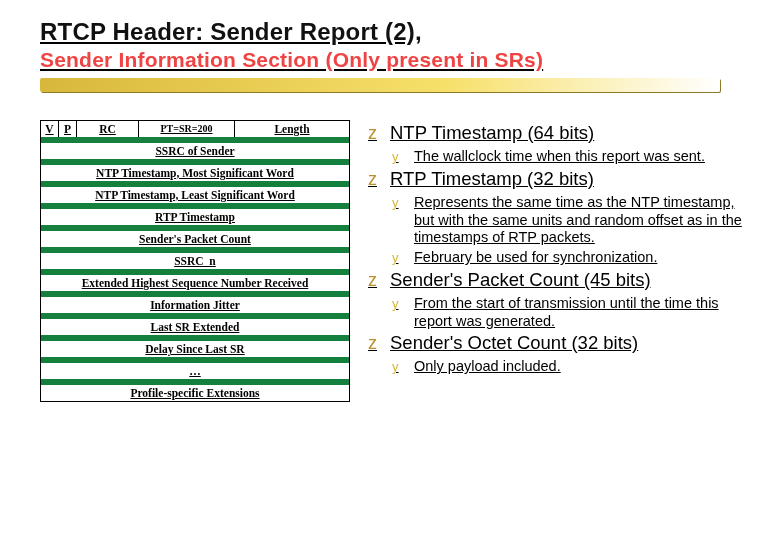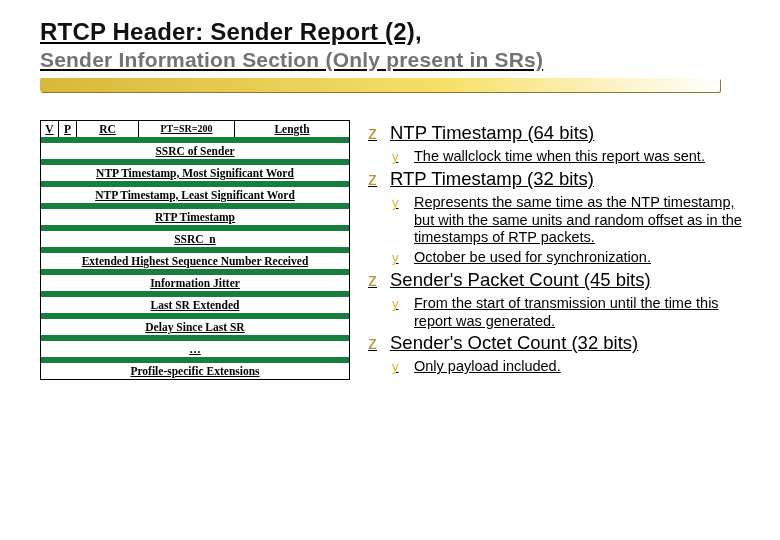--- a/index.html
+++ b/index.html
@@ -1,20 +1,20 @@
 <!DOCTYPE html>
 <html><head>
 <meta charset="utf-8">
 <style>
   * { box-sizing: border-box; margin: 0; padding: 0; }
   html, body { width: 780px; height: 540px; background: #fff; font-family: Arial, Helvetica, sans-serif; }
   .page { padding: 18px 28px 18px 40px; position: relative; text-decoration: underline; }
   .title-wrap { position: relative; padding-bottom: 16px; }
   .title-line1 { font-family: Arial, Helvetica, sans-serif; font-weight: 900; font-size: 24px; color: #111; letter-spacing: 0.2px; }
-  .title-line2 { font-family: Arial, Helvetica, sans-serif; font-weight: 900; font-size: 21px; color: #737373; letter-spacing: 0.2px; margin-top: 2px;}
+  .title-line2 { font-family: Arial, Helvetica, sans-serif; font-weight: 900; font-size: 21px; color: #ef4444; letter-spacing: 0.2px; margin-top: 2px;}
   .underline-band {
     height: 14px; width: 680px; margin-top: 6px;
     background: linear-gradient(to right, #d8b83a 0%, #f7e06a 60%, #ffffff 100%);
     box-shadow: 1px 1px 0 #8a7a2a;
     border-radius: 2px;
   }
 
   .content { display: flex; gap: 18px; margin-top: 12px; }
 
   
@@ -60,20 +60,21 @@
         <div class="cell c-v">V</div>
         <div class="cell c-p">P</div>
         <div class="cell c-rc">RC</div>
         <div class="cell c-pt">PT=SR=200</div>
         <div class="cell c-len">Length</div>
       </div>
       <div class="full">SSRC of Sender</div>
       <div class="full">NTP Timestamp, Most Significant Word</div>
       <div class="full">NTP Timestamp, Least Significant Word</div>
       <div class="full">RTP Timestamp</div>
+      <div class="full">Sender's Packet Count</div>
       <div class="full">SSRC_n</div>
       <div class="full">Extended Highest Sequence Number Received</div>
       <div class="full">Information Jitter</div>
       <div class="full">Last SR Extended</div>
       <div class="full">Delay Since Last SR</div>
       <div class="full">…</div>
       <div class="full">Profile-specific Extensions</div>
     </div>
 
     <div class="notes">
@@ -89,21 +90,21 @@
       <div class="lvl1">
         <span class="bullet">z</span>
         <span class="lvl1-text">RTP Timestamp (32 bits)</span>
       </div>
       <div class="lvl2">
         <span class="bullet2">y</span>
         <span class="lvl2-text">Represents the same time as the NTP timestamp, but with the same units and random offset as in the timestamps of RTP packets.</span>
       </div>
       <div class="lvl2">
         <span class="bullet2">y</span>
-        <span class="lvl2-text">October be used for synchronization.</span>
+        <span class="lvl2-text">February be used for synchronization.</span>
       </div>
 
       <div class="lvl1">
         <span class="bullet">z</span>
         <span class="lvl1-text">Sender's Packet Count (45 bits)</span>
       </div>
       <div class="lvl2">
         <span class="bullet2">y</span>
         <span class="lvl2-text">From the start of transmission until the time this report was generated.</span>
       </div>

